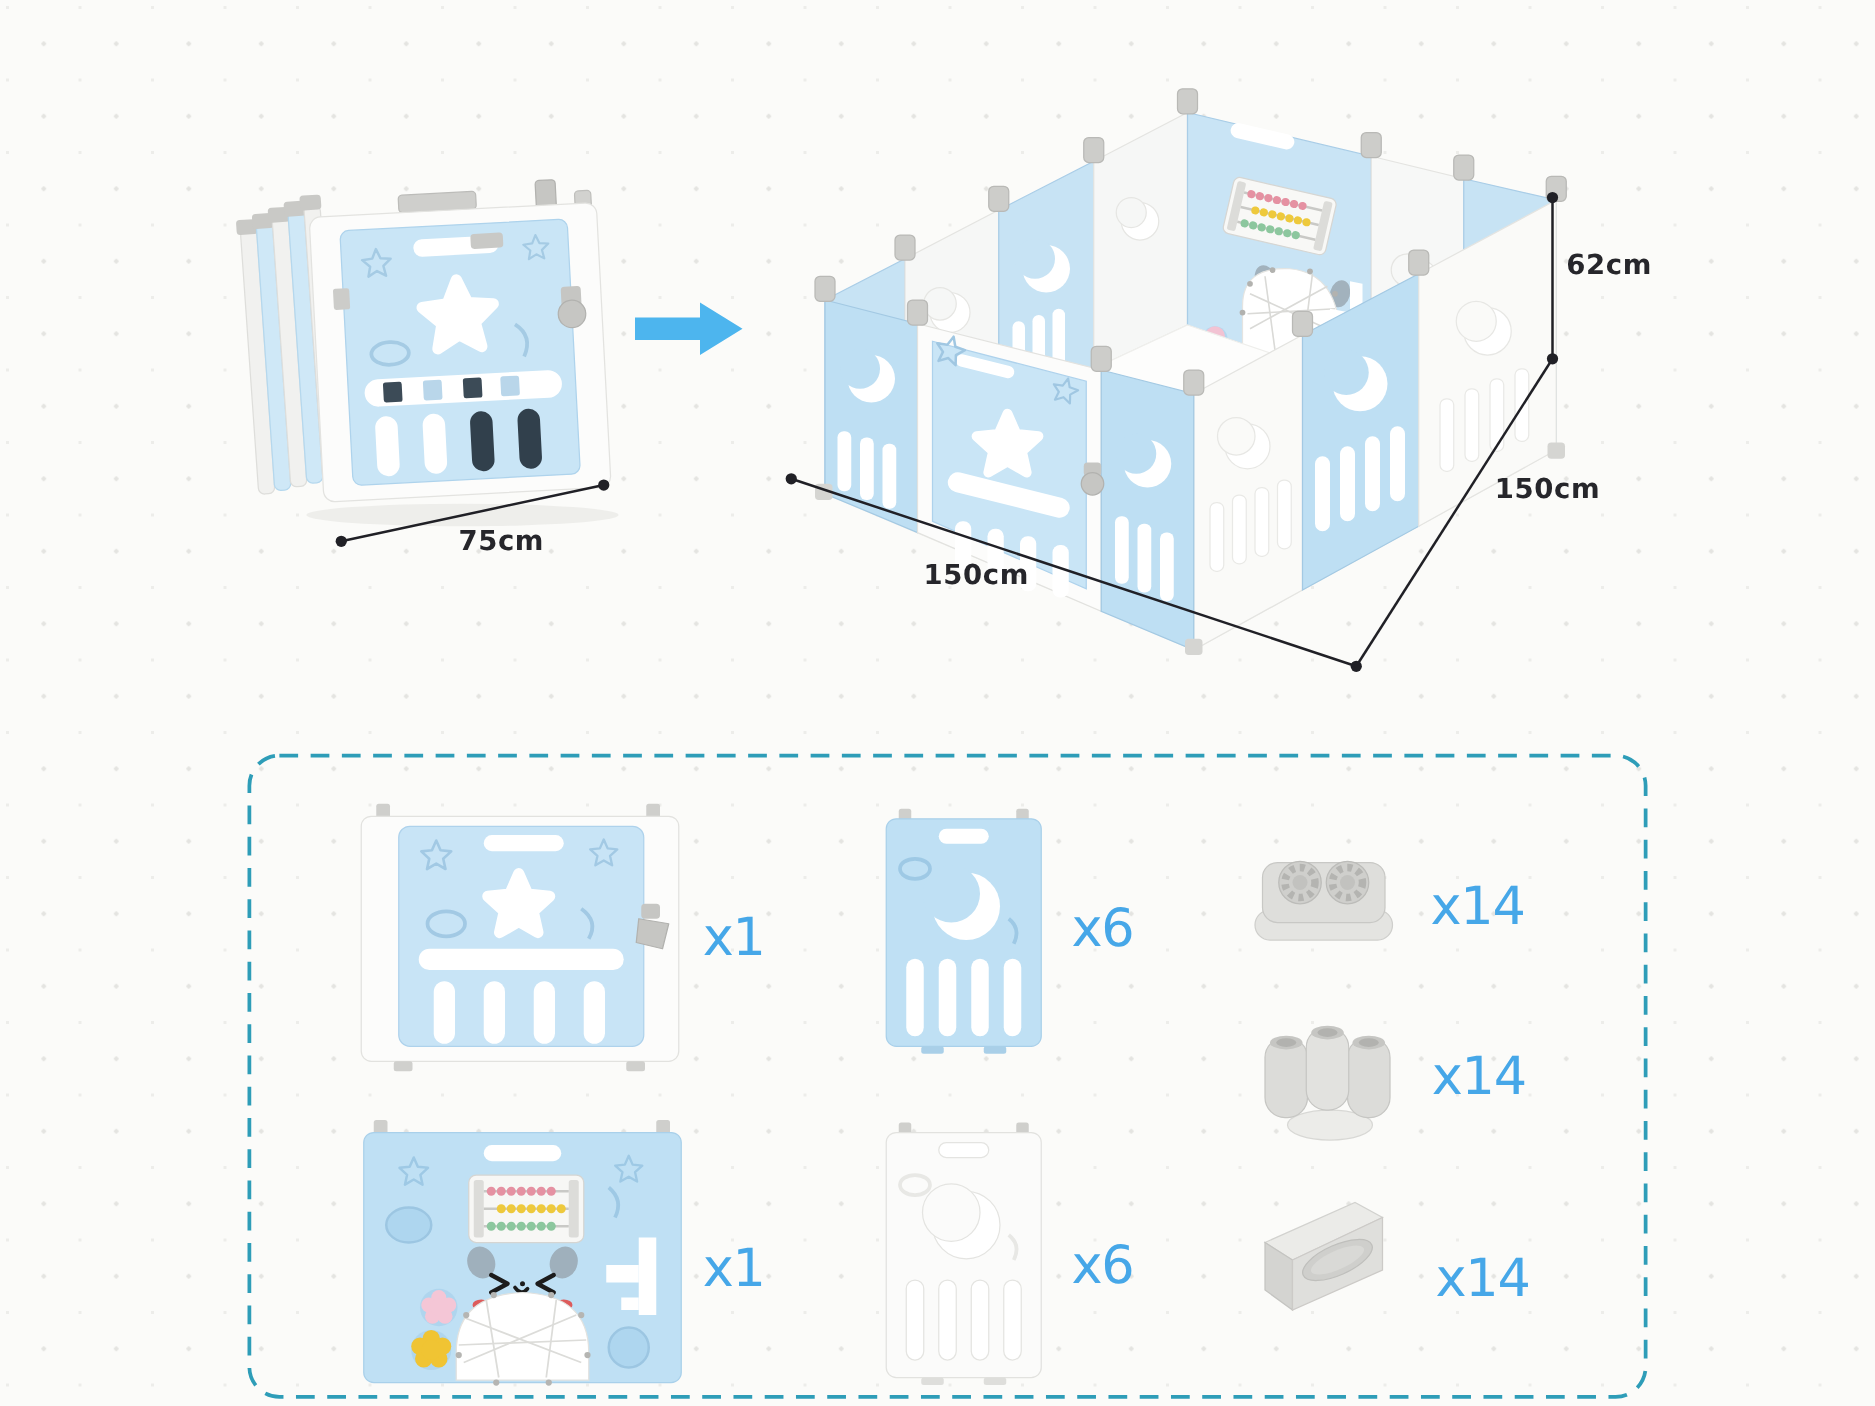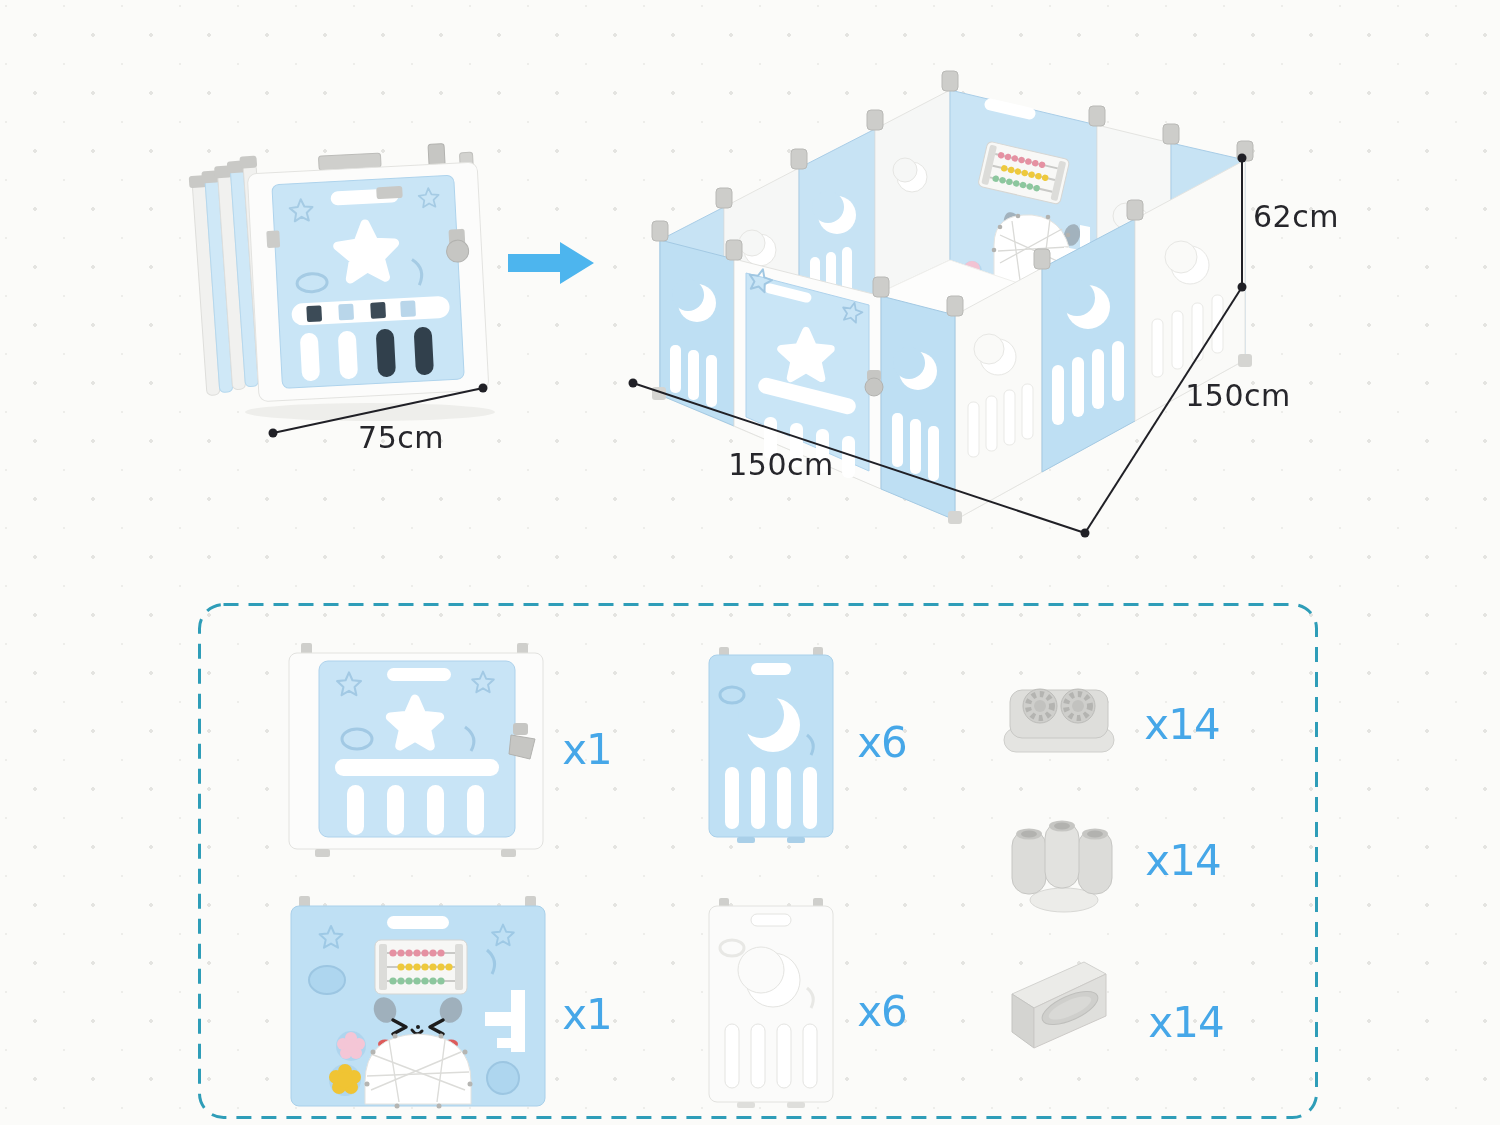--- a/index.html
+++ b/index.html
@@ -8,21 +8,21 @@
     font-family:"DejaVu Sans","Liberation Sans",sans-serif;
     background-color:#fbfbf9;
     background-image:
       radial-gradient(circle,#e4e4e1 1.6px,transparent 1.9px),
       radial-gradient(circle,#ededea 1.2px,transparent 1.5px);
     background-size:58px 58px,58px 58px;
     background-position:6px 6px,35px 35px;
   }
   .abs{position:absolute;}
   .dim-label{
-    position:absolute;color:#26262b;font-size:30px;font-weight:400;
+    position:absolute;color:#26262b;font-size:22px;font-weight:700;
     letter-spacing:.5px;line-height:1;white-space:nowrap;
   }
   .dim-label.centered{transform:translateX(-50%);}
   .qty-label{
     position:absolute;color:#46a7e8;font-size:42px;font-weight:500;
     line-height:1;white-space:nowrap;transform:translateX(-50%);
     letter-spacing:-1px;
   }
   svg{display:block;}
 </style>

